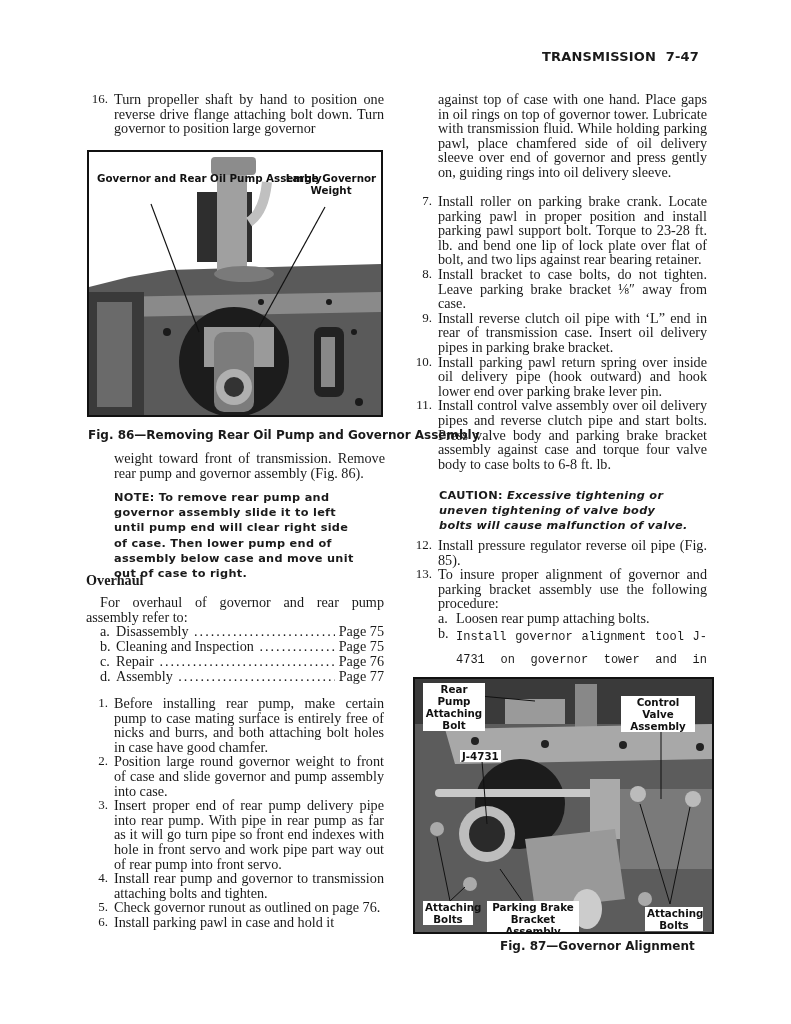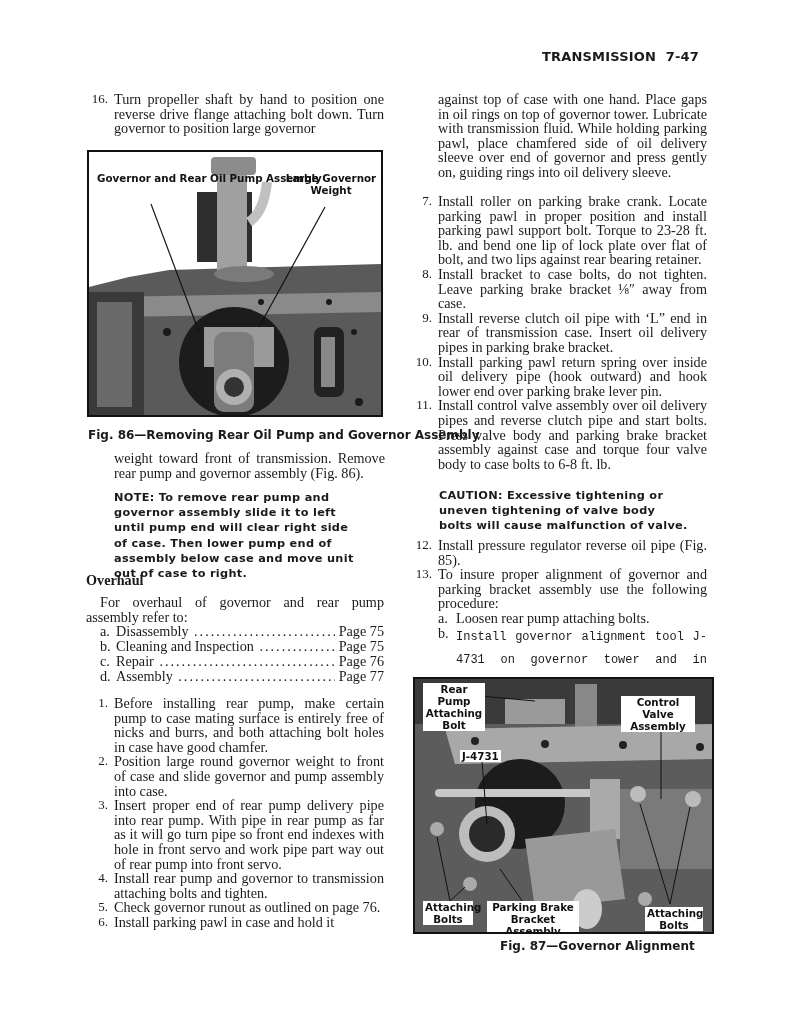--- a/index.html
+++ b/index.html
@@ -14,21 +14,21 @@
   .step { display: flex; margin: 0; }
   .step .num { width: 28px; flex: none; text-align: right; padding-right: 6px; box-sizing: border-box; font-family: "Liberation Serif", serif; font-size: 13px; line-height: 14.6px; }
   .step .txt { flex: 1; font-family: "Liberation Serif", serif; font-size: 14.2px; line-height: 14.6px; text-align: justify; }
   .sub { display: flex; }
   .sub .lt { width: 18px; flex: none; font-family: "Liberation Serif", serif; font-size: 14.2px; line-height: 14.6px; }
   .sub .txt { flex: 1; }
 
   .heading { font-family: "Liberation Serif", serif; font-weight: bold; font-size: 14.2px; margin: 0; }
 
   .note { font-family: "DejaVu Sans", sans-serif; font-weight: bold; font-size: 11.3px; line-height: 15.2px; margin: 0; letter-spacing: 0.3px; }
-  .caution-body { }
+  .caution-body { font-style: italic; }
 
   .caption { font-family: "DejaVu Sans", sans-serif; font-weight: bold; font-size: 12px; }
 
   .figure { position: absolute; border: 2px solid #111; background: #c2410c; overflow: hidden; }
   .fig86 { left: 87px; top: 150px; width: 292px; height: 263px; }
   .fig87 { left: 413px; top: 677px; width: 297px; height: 253px; }
 
   .label { position: absolute; background: #fff; font-family: "DejaVu Sans", sans-serif; font-weight: bold; font-size: 10.3px; line-height: 12px; text-align: center; color: #111; padding: 0 2px; }
 
   .toc { display: flex; font-family: "Liberation Serif", serif; font-size: 14.2px; line-height: 15px; }

